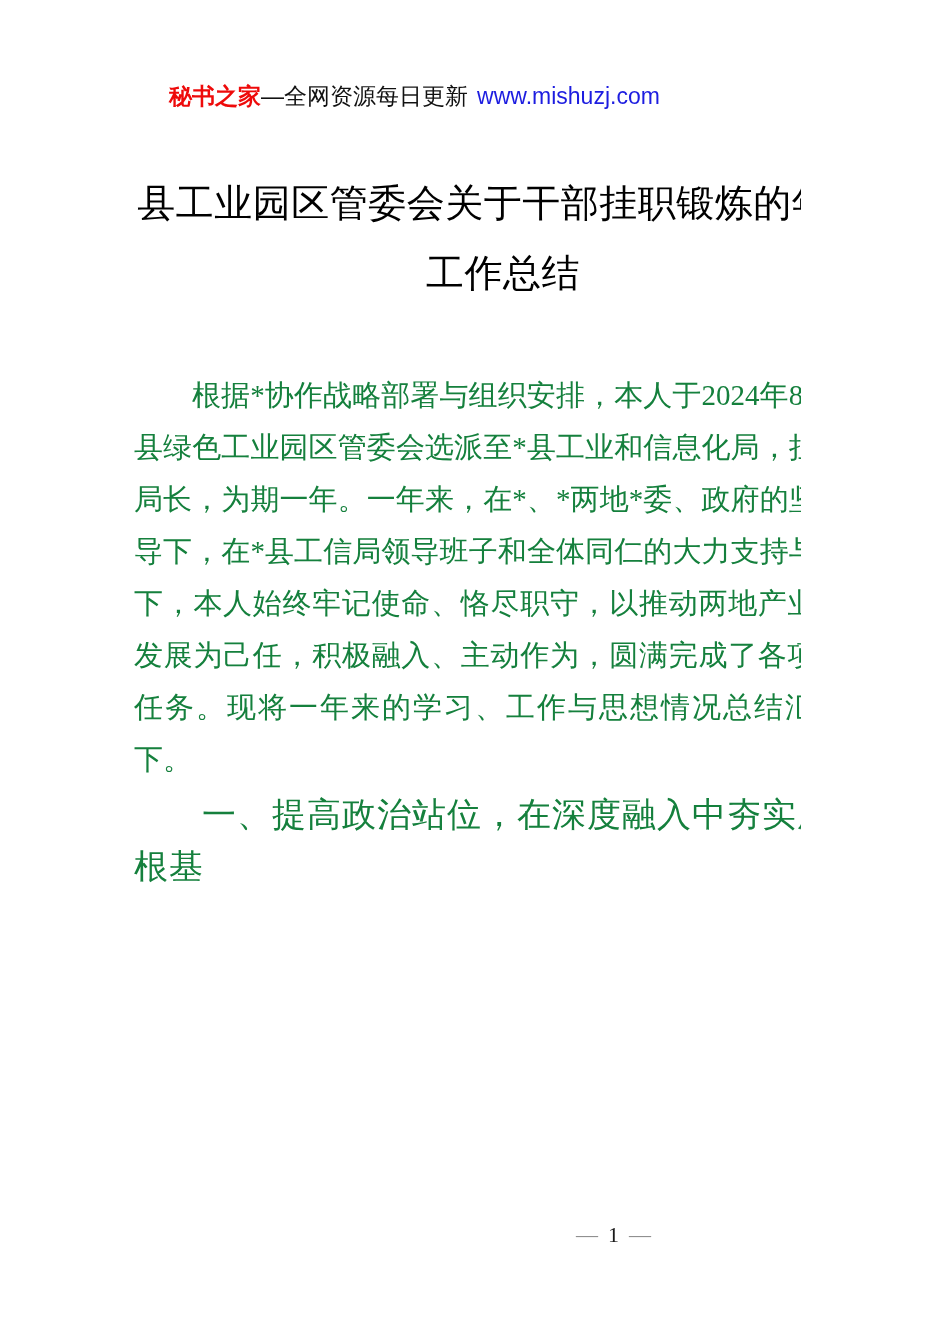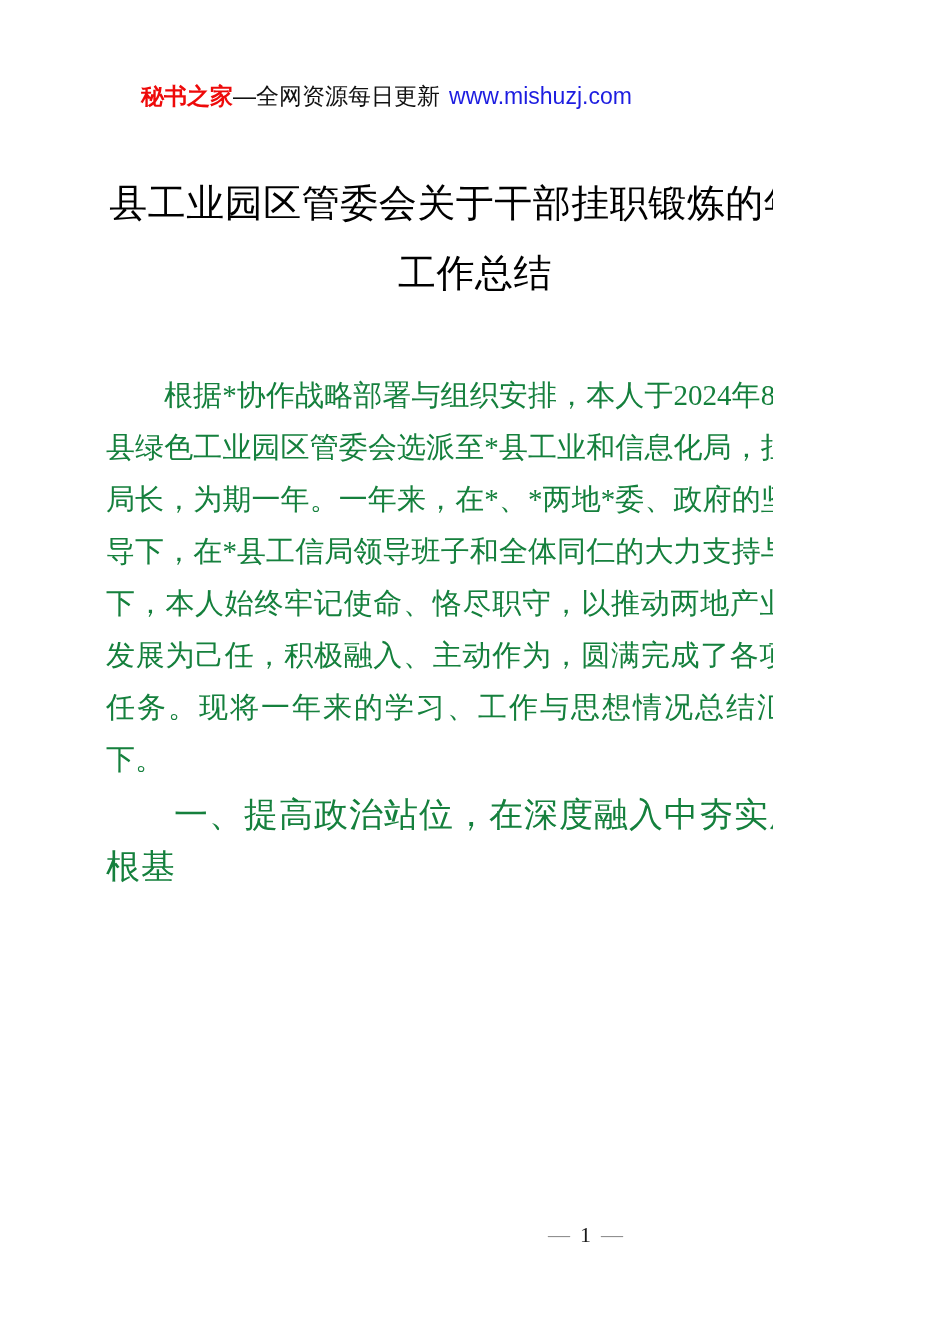--- a/index.html
+++ b/index.html
@@ -8,20 +8,21 @@
     background: #ffffff;
   }
   .page {
     position: relative;
     width: 773px;
     height: 1344px;
     background: #ffffff;
     overflow: hidden;
     font-family: "Liberation Serif", "DejaVu Serif", serif;
     color: #000000;
+    margin-left: 28px;
   }
   
   .site-header {
     position: absolute;
     top: 80px;
     left: 0;
     right: 0;
     text-align: center;
     font-size: 23px;
     line-height: 32px;

